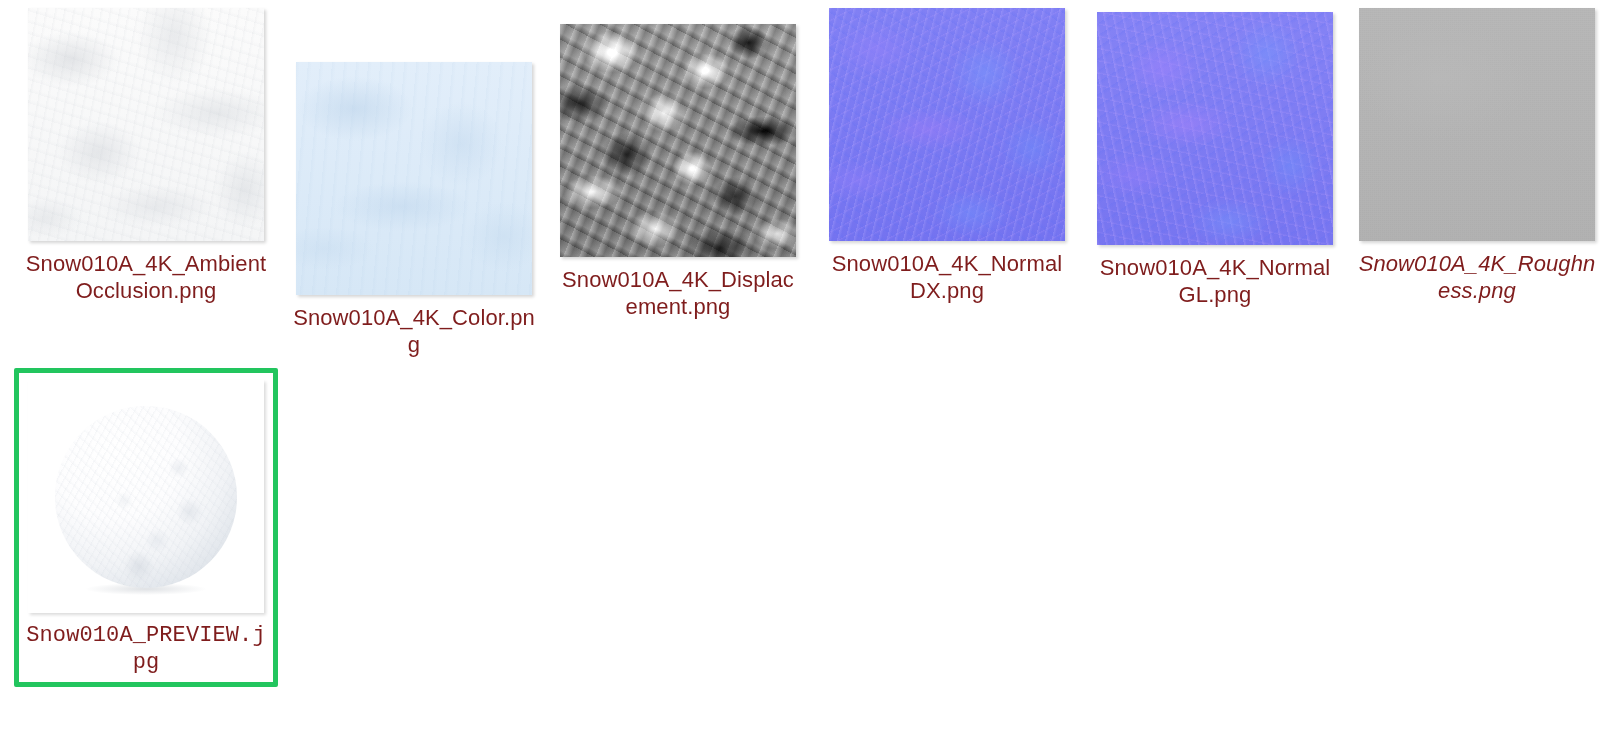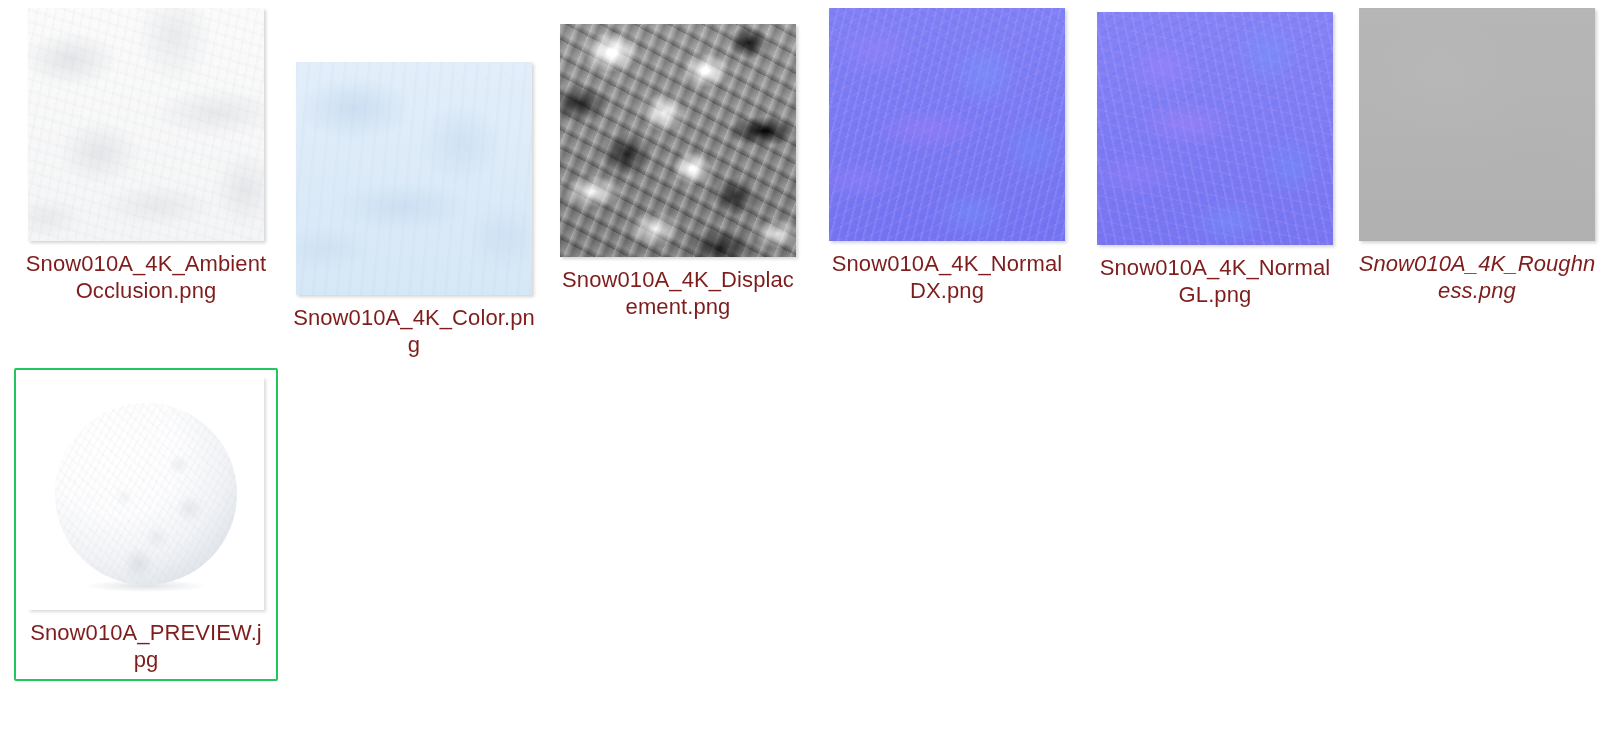--- a/index.html
+++ b/index.html
@@ -29,22 +29,23 @@
     box-sizing: border-box;
     padding: 7px 8px 6px 8px;
     border: 1px solid transparent;
     border-radius: 2px;
     display: flex;
     flex-direction: column;
     align-items: center;
     background: transparent;
   }
   .file-item.selected {
-    border: 2px solid #22c55e;
-    background: #ffffff;
+    border: 5px solid #22c55e;
+    background: #ffffff;
+    font-family: Liberation Mono, monospace;
   }
 
   .thumb-wrap {
     width: 236px;
     height: 233px;
     position: relative;
     display: flex;
     align-items: center;
     justify-content: center;
   }

